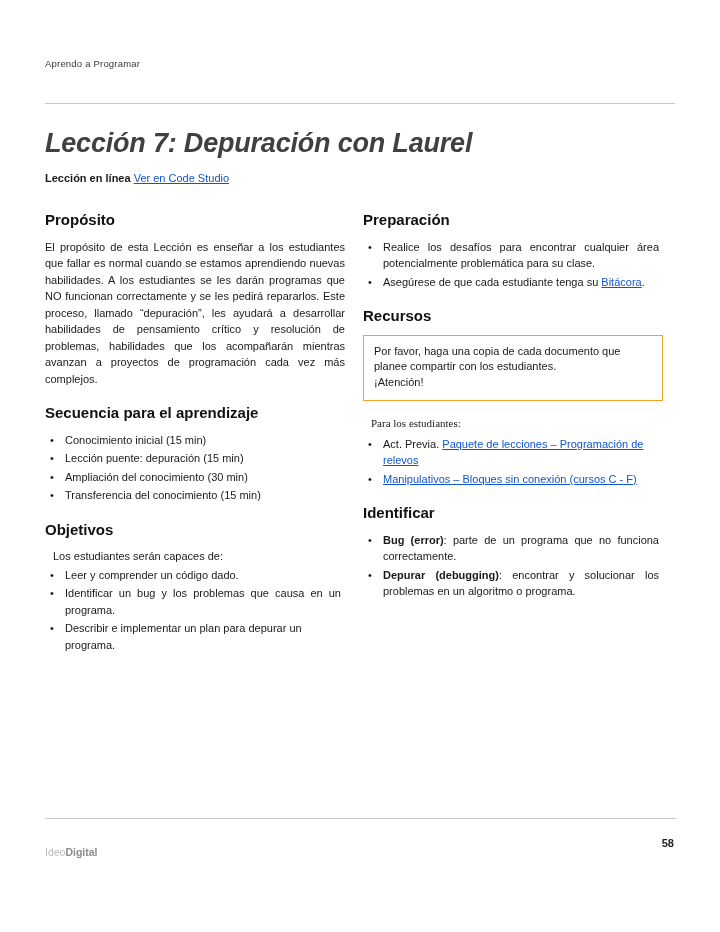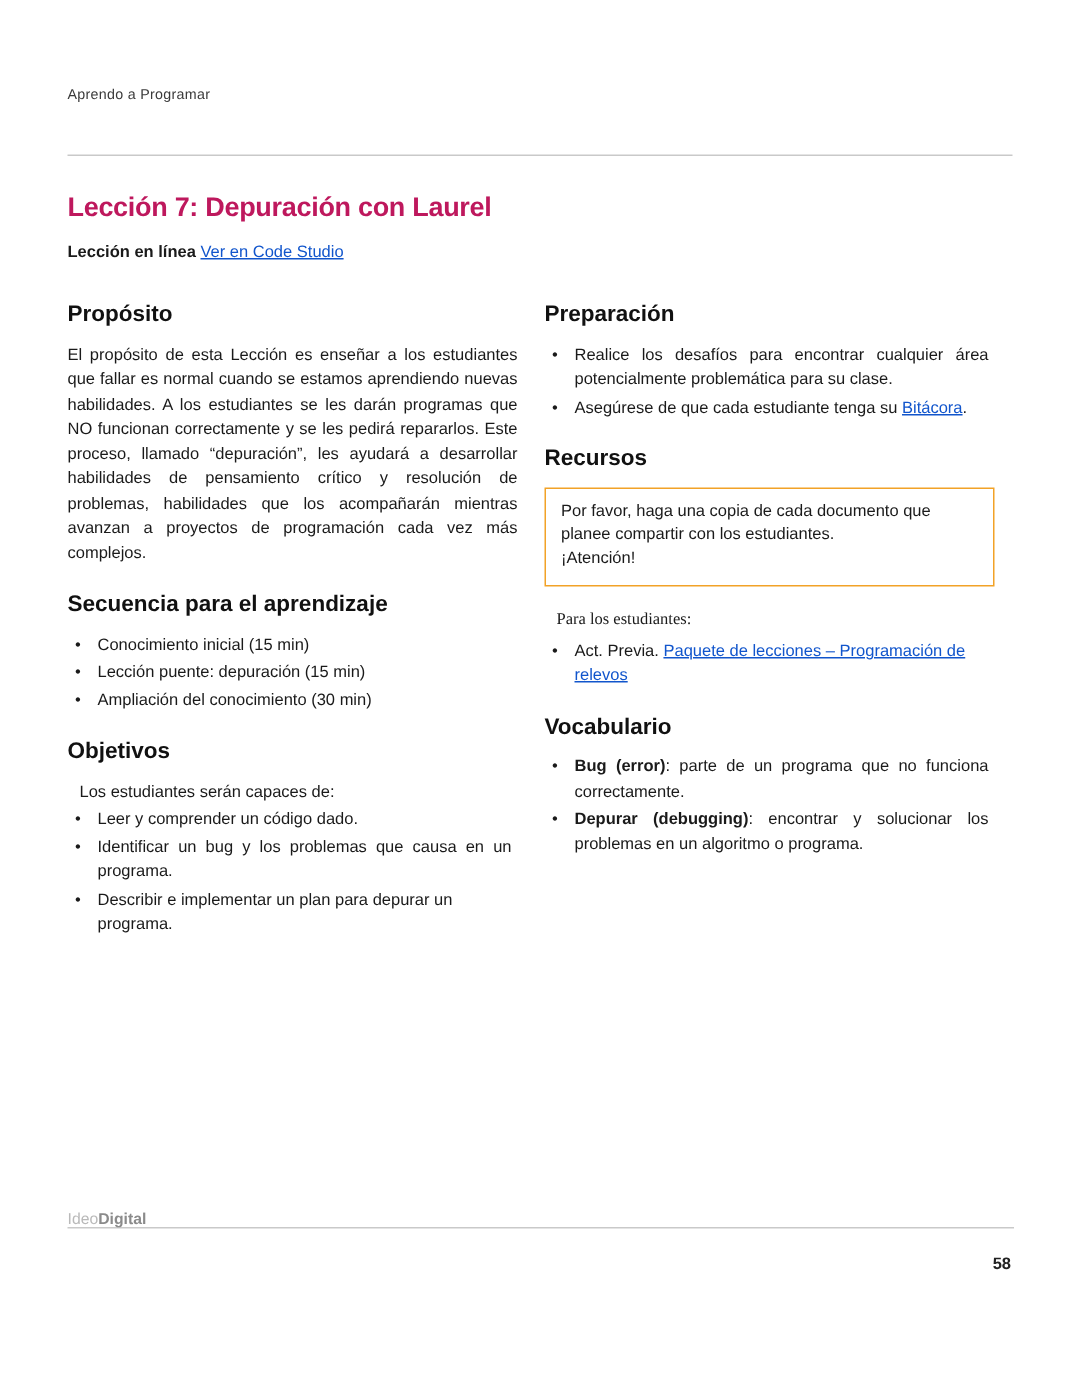--- a/index.html
+++ b/index.html
@@ -9,21 +9,21 @@
     position:relative;
     width:720px; height:932px;
     background:#ffffff;
     padding:58px 45px 0 45px;
     overflow:hidden;
   }
   .header-brand { font-size:9.5px; color:#3a3a3a; letter-spacing:.2px; }
   .top-rule { border:none; border-top:1px solid #c9c9c9; margin-top:34px; }
   .doc-title {
     margin-top:24px;
-    font-size:18px; font-weight:bold; color:#be185d; letter-spacing:-.2px;
+    font-size:27px; font-weight:bold; color:#404040; letter-spacing:-.2px;font-style:italic;
   }
   .subtitle { margin-top:13px; font-size:11px; }
   .subtitle .lbl { font-weight:bold; }
   a.link { color:#1155cc; text-decoration:underline; cursor:pointer; }
   .columns { display:flex; gap:18px; margin-top:10px; }
   .col { width:300px; font-size:11px; line-height:1.5; }
   h2.sec { font-size:15px; font-weight:bold; color:#111; margin-top:15px; margin-bottom:7px; }
   .col p.just { text-align:justify; margin-bottom:11px; }
   ul.blist { list-style:none; margin:2px 4px 6px 0; }
   ul.blist li { position:relative; padding-left:20px; margin-bottom:2px; }
@@ -32,21 +32,21 @@
   .intro-line { padding-left:8px; margin-bottom:0; }
   .attention-box {
     border:1px solid #f2a227;
     padding:8px 10px 9px 10px;
     margin:4px 0 14px 0;
     font-size:11px; line-height:1.45;
   }
   .students-label { padding-left:8px; margin-bottom:4px;font-family:Liberation Serif, serif; }
   .term { font-weight:bold; }
   .footer-rule { position:absolute; left:45px; right:44px; top:818px; border:none; border-top:1px solid #c9c9c9; }
-  .footer-brand { position:absolute; left:45px; top:807px; font-size:10.5px;text-align:right; }
+  .footer-brand { position:absolute; left:45px; top:846px; font-size:10.5px;text-align:right; }
   .footer-brand .lite { color:#b9b9b9; }
   .footer-brand .bold { color:#8b8b8b; font-weight:bold; }
   .page-num { position:absolute; right:46px; top:837px; font-size:11px; font-weight:bold; color:#222; }
 </style>
 </head>
 <body>
 
 <div class="page">
 
   <div class="header-brand">Aprendo a Programar</div>
@@ -64,20 +64,21 @@
     <div class="col">
 
       <h2 class="sec">Propósito</h2>
       <p class="just">El propósito de esta Lección es enseñar a los estudiantes que fallar es normal cuando se estamos aprendiendo nuevas habilidades. A los estudiantes se les darán programas que NO funcionan correctamente y se les pedirá repararlos. Este proceso, llamado “depuración”, les ayudará a desarrollar habilidades de pensamiento crítico y resolución de problemas, habilidades que los acompañarán mientras avanzan a proyectos de programación cada vez más complejos.</p>
 
       <h2 class="sec">Secuencia para el aprendizaje</h2>
       <ul class="blist">
         <li>Conocimiento inicial (15 min)</li>
         <li>Lección puente: depuración (15 min)</li>
         <li>Ampliación del conocimiento (30 min)</li>
+        <li>Transferencia del conocimiento (15 min)</li>
       </ul>
 
       <h2 class="sec">Objetivos</h2>
       <div class="intro-line">Los estudiantes serán capaces de:</div>
       <ul class="blist">
         <li>Leer y comprender un código dado.</li>
         <li class="just">Identificar un bug y los problemas que causa en un programa.</li>
         <li>Describir e implementar un plan para depurar un programa.</li>
       </ul>
     </div>
@@ -92,23 +93,24 @@
 
       <h2 class="sec">Recursos</h2>
       <div class="attention-box">
         <div>Por favor, haga una copia de cada documento que planee compartir con los estudiantes.</div>
         <div>¡Atención!</div>
       </div>
 
       <div class="students-label">Para los estudiantes:</div>
       <ul class="blist">
         <li><span>Act. Previa. </span><a class="link">Paquete de lecciones – Programación de relevos</a></li>
+        <li><a class="link">Manipulativos – Bloques sin conexión (cursos C - F)</a></li>
       </ul>
 
-      <h2 class="sec">Vocabulario</h2>
+      <h2 class="sec">Identificar</h2>
       <ul class="blist">
         <li class="just"><span class="term">Bug (error)</span><span>: parte de un programa que no funciona correctamente.</span></li>
         <li class="just"><span class="term">Depurar (debugging)</span><span>: encontrar y solucionar los problemas en un algoritmo o programa.</span></li>
       </ul>
     </div>
   </div>
 
   <hr class="footer-rule">
   <div class="footer-brand">
     <span class="lite">Ideo</span><span class="bold">Digital</span>

